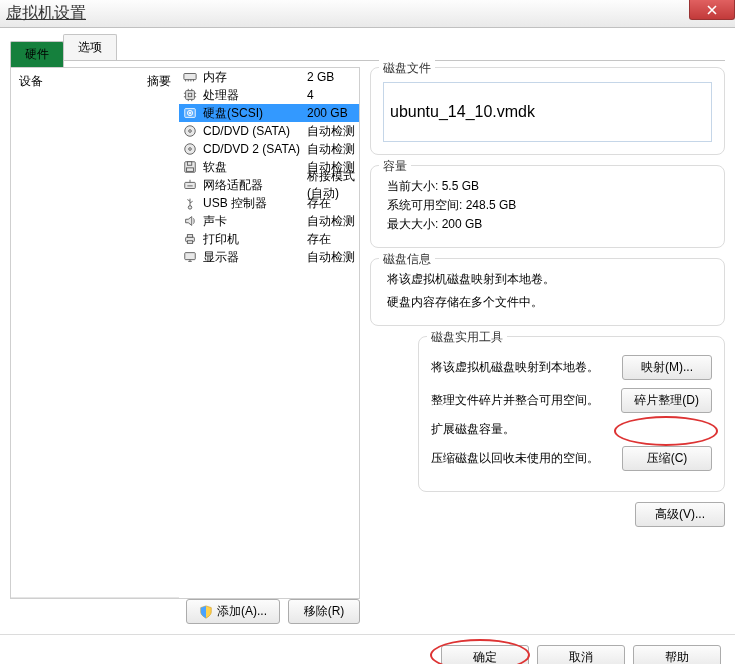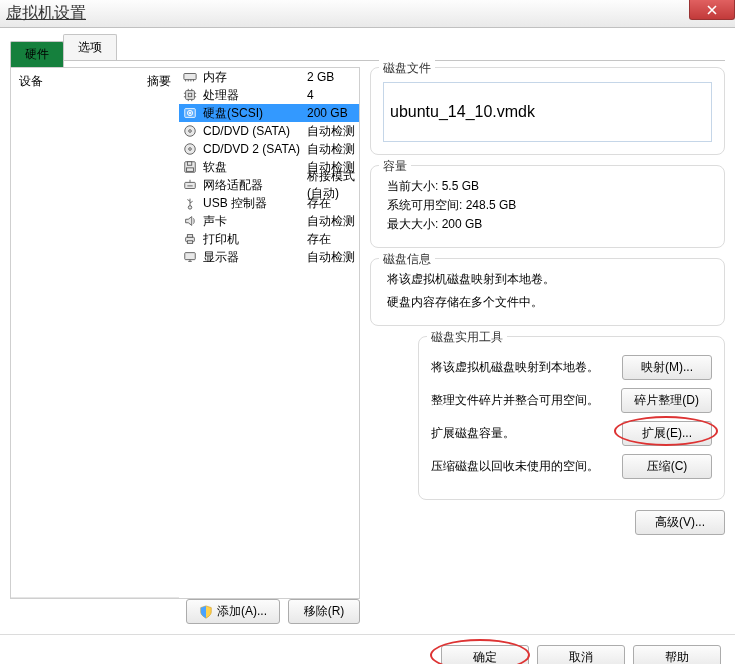--- a/index.html
+++ b/index.html
@@ -231,21 +231,20 @@
         <div class="util-row">
           <div class="desc">将该虚拟机磁盘映射到本地卷。</div>
           <button class="btn util-btn">映射(M)...</button>
         </div>
         <div class="util-row">
           <div class="desc">整理文件碎片并整合可用空间。</div>
           <button class="btn util-btn">碎片整理(D)</button>
         </div>
         <div class="util-row" style="position:relative;">
           <div class="desc">扩展磁盘容量。</div>
-          <button class="btn util-btn">扩展(E)...</button>
           <div class="highlight-oval" style="right:-6px; top:-5px; width:104px; height:30px;"></div>
         </div>
         <div class="util-row">
           <div class="desc">压缩磁盘以回收未使用的空间。</div>
           <button class="btn util-btn">压缩(C)</button>
         </div>
       </div>
 
       <div class="adv-wrap">
         <button class="btn util-btn">高级(V)...</button>

